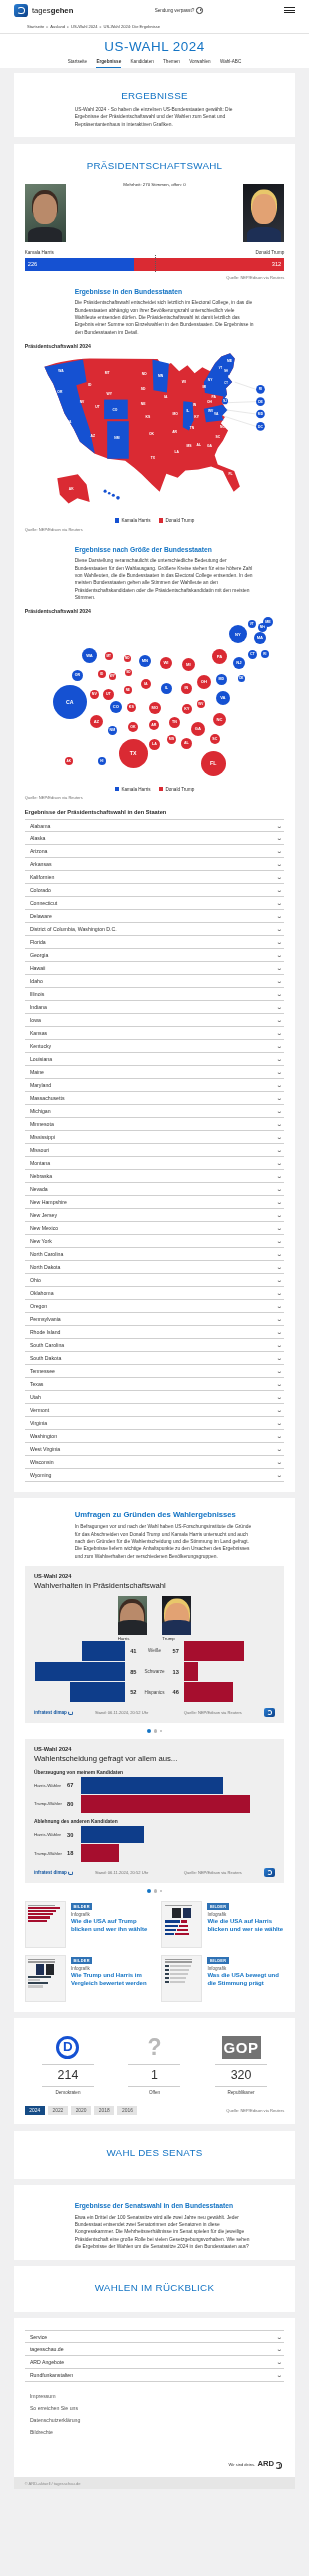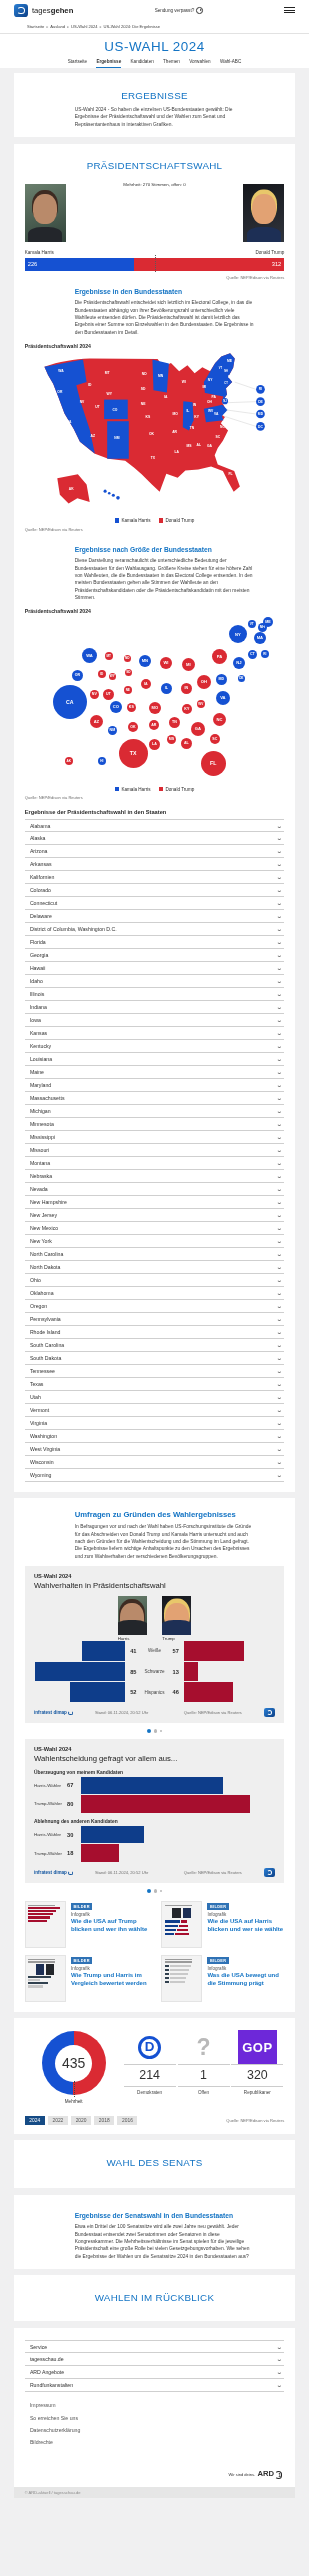--- a/index.html
+++ b/index.html
@@ -109,21 +109,21 @@
   .donut-col { width:98px; text-align:center; }
   .donut { width:64px; height:64px; border-radius:50%; margin:0 auto; position:relative; }
   .donut .hole { position:absolute; inset:13.4px; background:#fff; border-radius:50%; display:flex; align-items:center; justify-content:center; font-size:14px; color:#333; }
   .donut .dmark { position:absolute; left:50%; bottom:-1.5px; height:15.5px; border-left:1px dotted #444; }
   .mehrheit { font-size:4.6px; color:#333; margin-top:4.1px; }
   .house-stats { flex:1; display:flex; justify-content:space-around; padding-top:2.1px; }
   .hcol { width:52px; text-align:center; }
   .hicon { height:28px; display:flex; align-items:center; justify-content:center; }
   .dem-logo { width:23px; height:23px; border:3.1px solid #1551d2; border-radius:50%; color:#1551d2; font-weight:800; font-size:13.4px; line-height:16.5px; }
   .q-mark { font-size:23px; font-weight:800; color:#b9b9b9; }
-  .gop-logo { width:39px; height:34px; background:#6d28d9; color:#fff; font-weight:800; font-size:13px; display:flex; align-items:center; justify-content:center; letter-spacing:0.5px; }
+  .gop-logo { width:39px; height:23px; background:#737373; color:#fff; font-weight:800; font-size:15px; display:flex; align-items:center; justify-content:center; letter-spacing:0.5px; }
   .hnum { border-top:0.5px solid #ccc; border-bottom:0.5px solid #ccc; font-size:12.4px; color:#333; padding:3.1px 0; margin-top:3.1px; }
   .hlab { font-size:4.6px; color:#444; margin-top:3.1px; }
   .years { display:flex; gap:3.1px; align-items:center; margin-top:11.3px; }
   .year { font-size:4.9px; padding:2.1px 4.6px; background:#e3e3e3; color:#555; }
   .year.active { background:#154b85; color:#fff; }
   .years .source { flex:1; text-align:right; }
   
   .footer { padding:12.4px 10.3px 0; }
   .f-links { margin:7.2px 0 15.5px; }
   .f-link { font-size:5.2px; color:#555; padding:3.1px 5.2px; }
@@ -744,29 +744,20 @@
             <div class="bar" style="width: 14.4px; background: rgb(201, 201, 201);"></div>
           </div>
         </div>
         <div><span class="badge">BILDER</span><div class="kicker">Infografik</div><div class="t-title">Was die USA bewegt und die Stimmung prägt</div></div>
       </article>
     </div>
 </section>
 
 <section class="card">
   <div class="house-flex">
-    <div class="donut-col">
-      <div class="donut" id="donut" style="background: conic-gradient(rgb(218, 42, 51) 0deg, rgb(218, 42, 51) 50.5747%, rgb(21, 81, 210) 50.5747%, rgb(21, 81, 210) 99.7701%, rgb(154, 154, 154) 99.7701%, rgb(154, 154, 154) 100%);">
-        <div class="hole">
-            <span>435</span>
-          </div>
-        <div class="dmark"></div>
-      </div>
-      <div class="mehrheit">Mehrheit</div>
-    </div>
     <div class="house-stats" id="house-stats">
         <div class="hcol">
           <div class="hicon">
             <div class="dem-logo">D</div>
           </div>
           <div class="hnum">214</div>
           <div class="hlab">Demokraten</div>
         </div>
         <div class="hcol">
           <div class="hicon">

